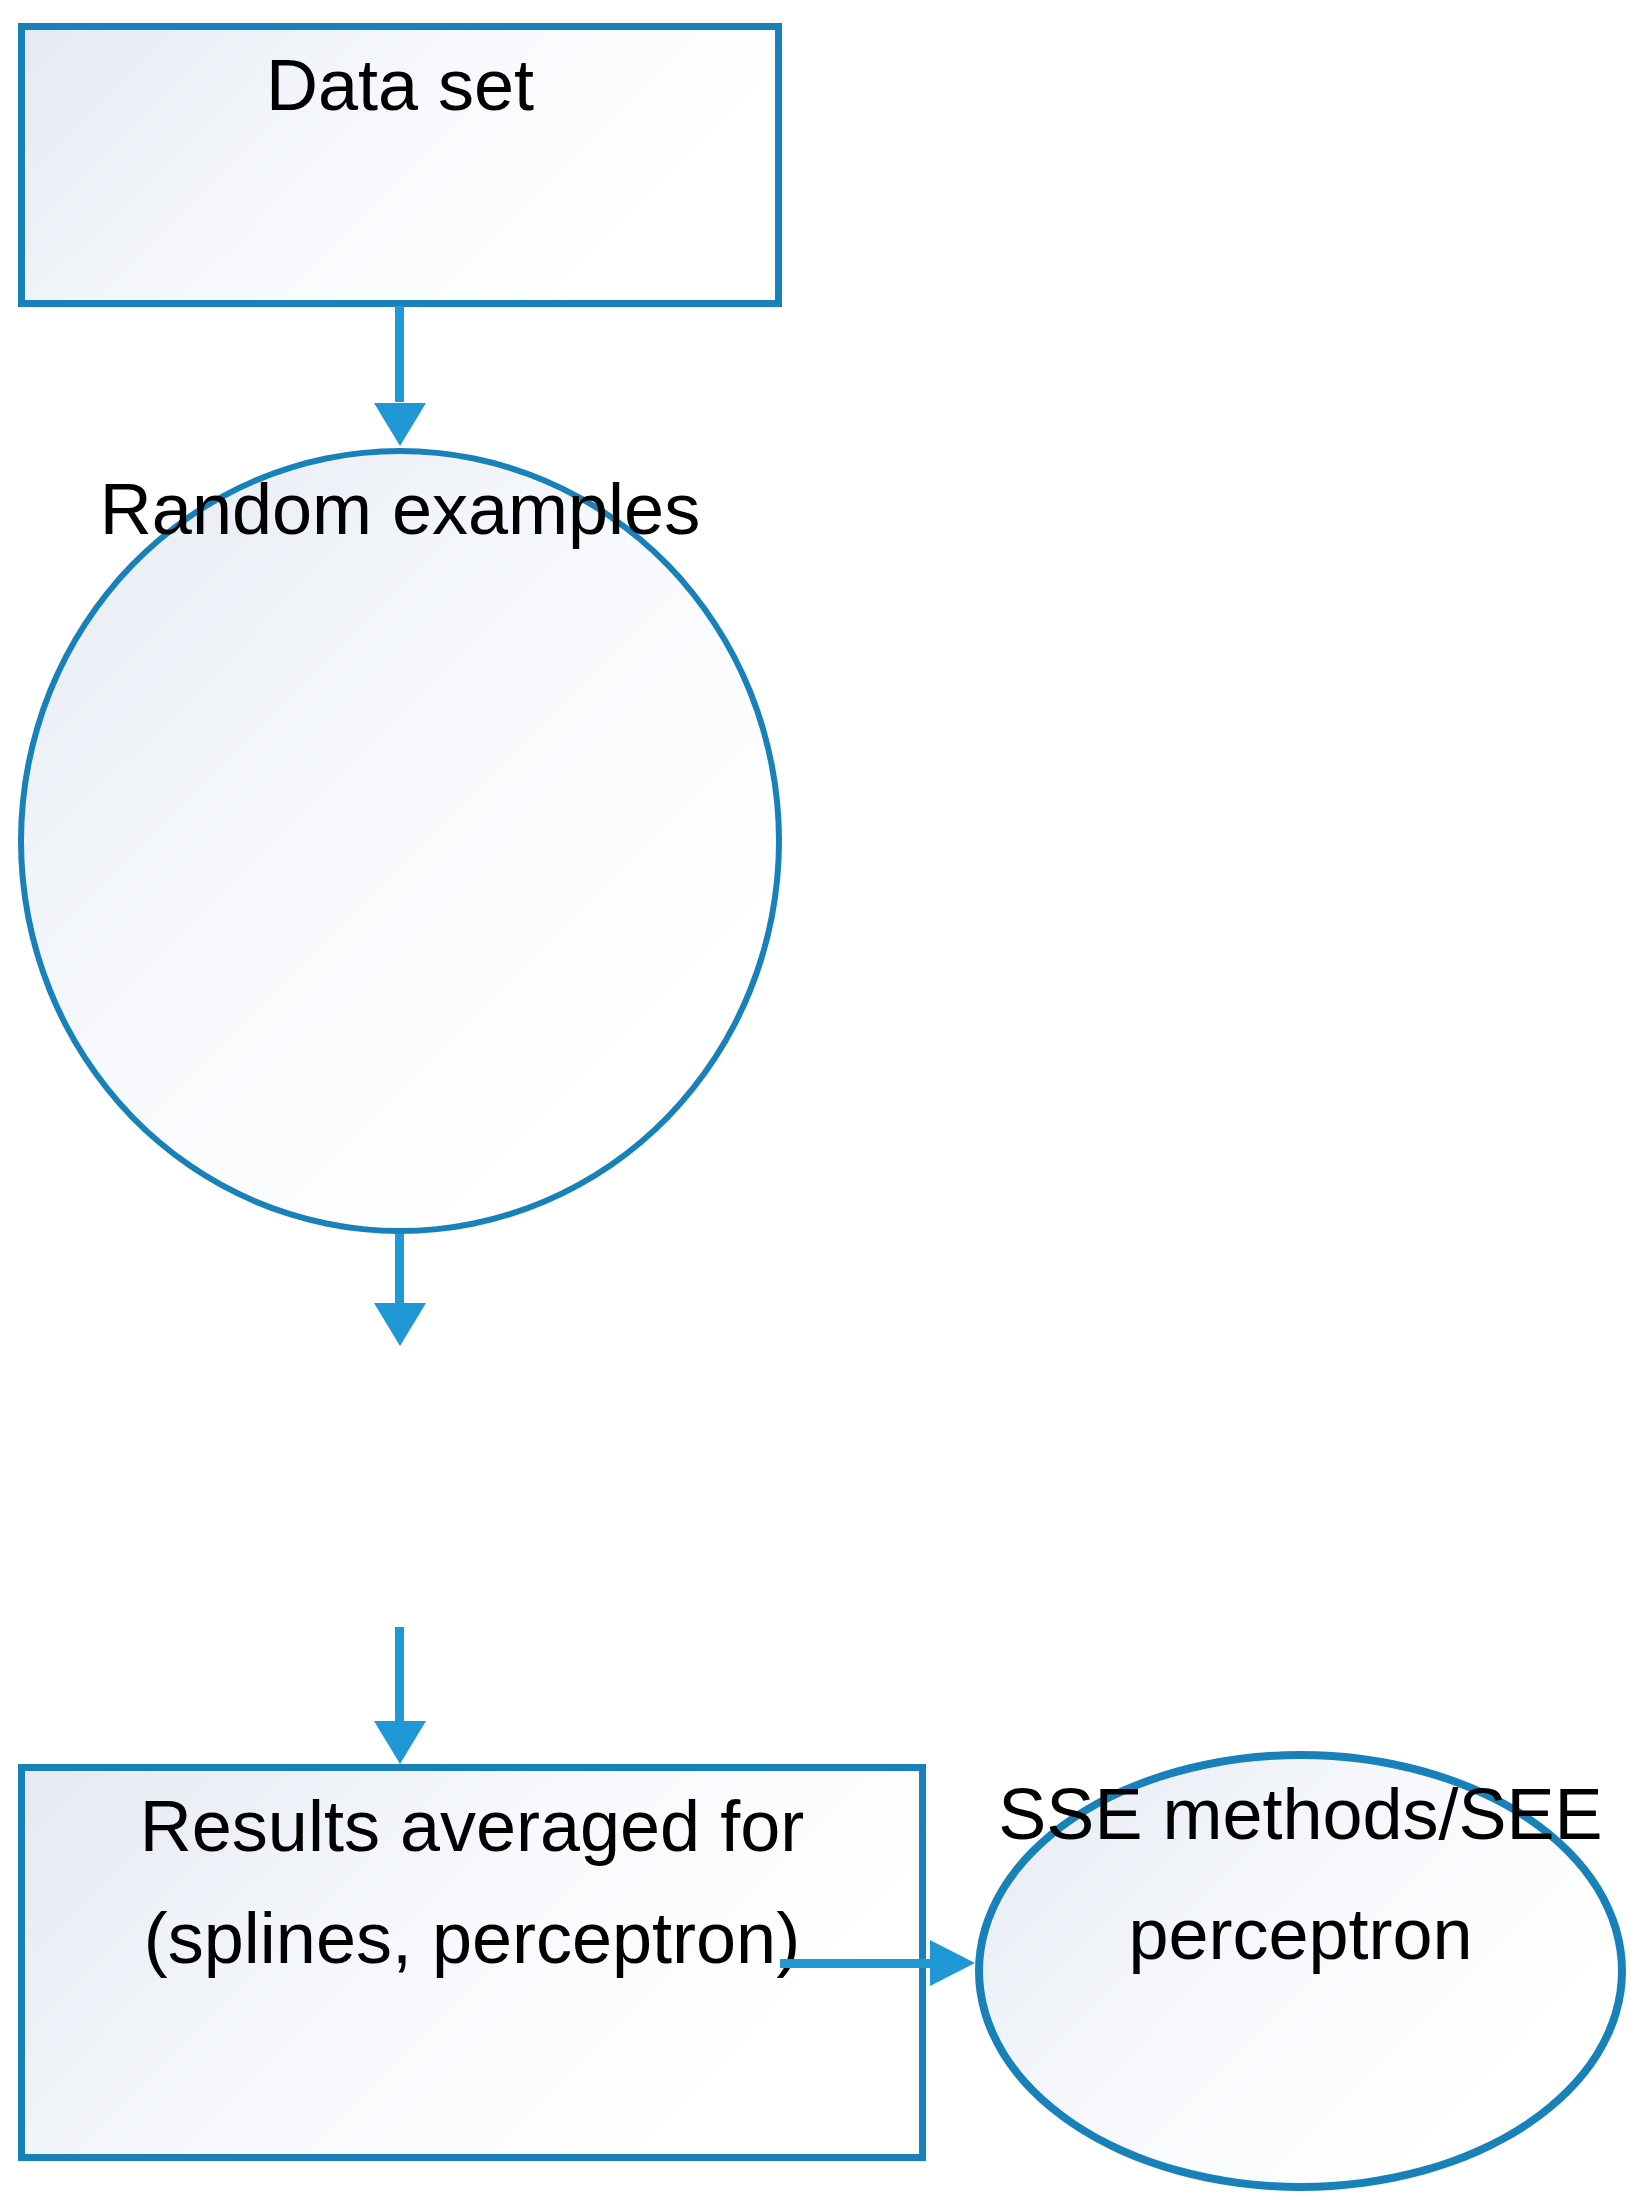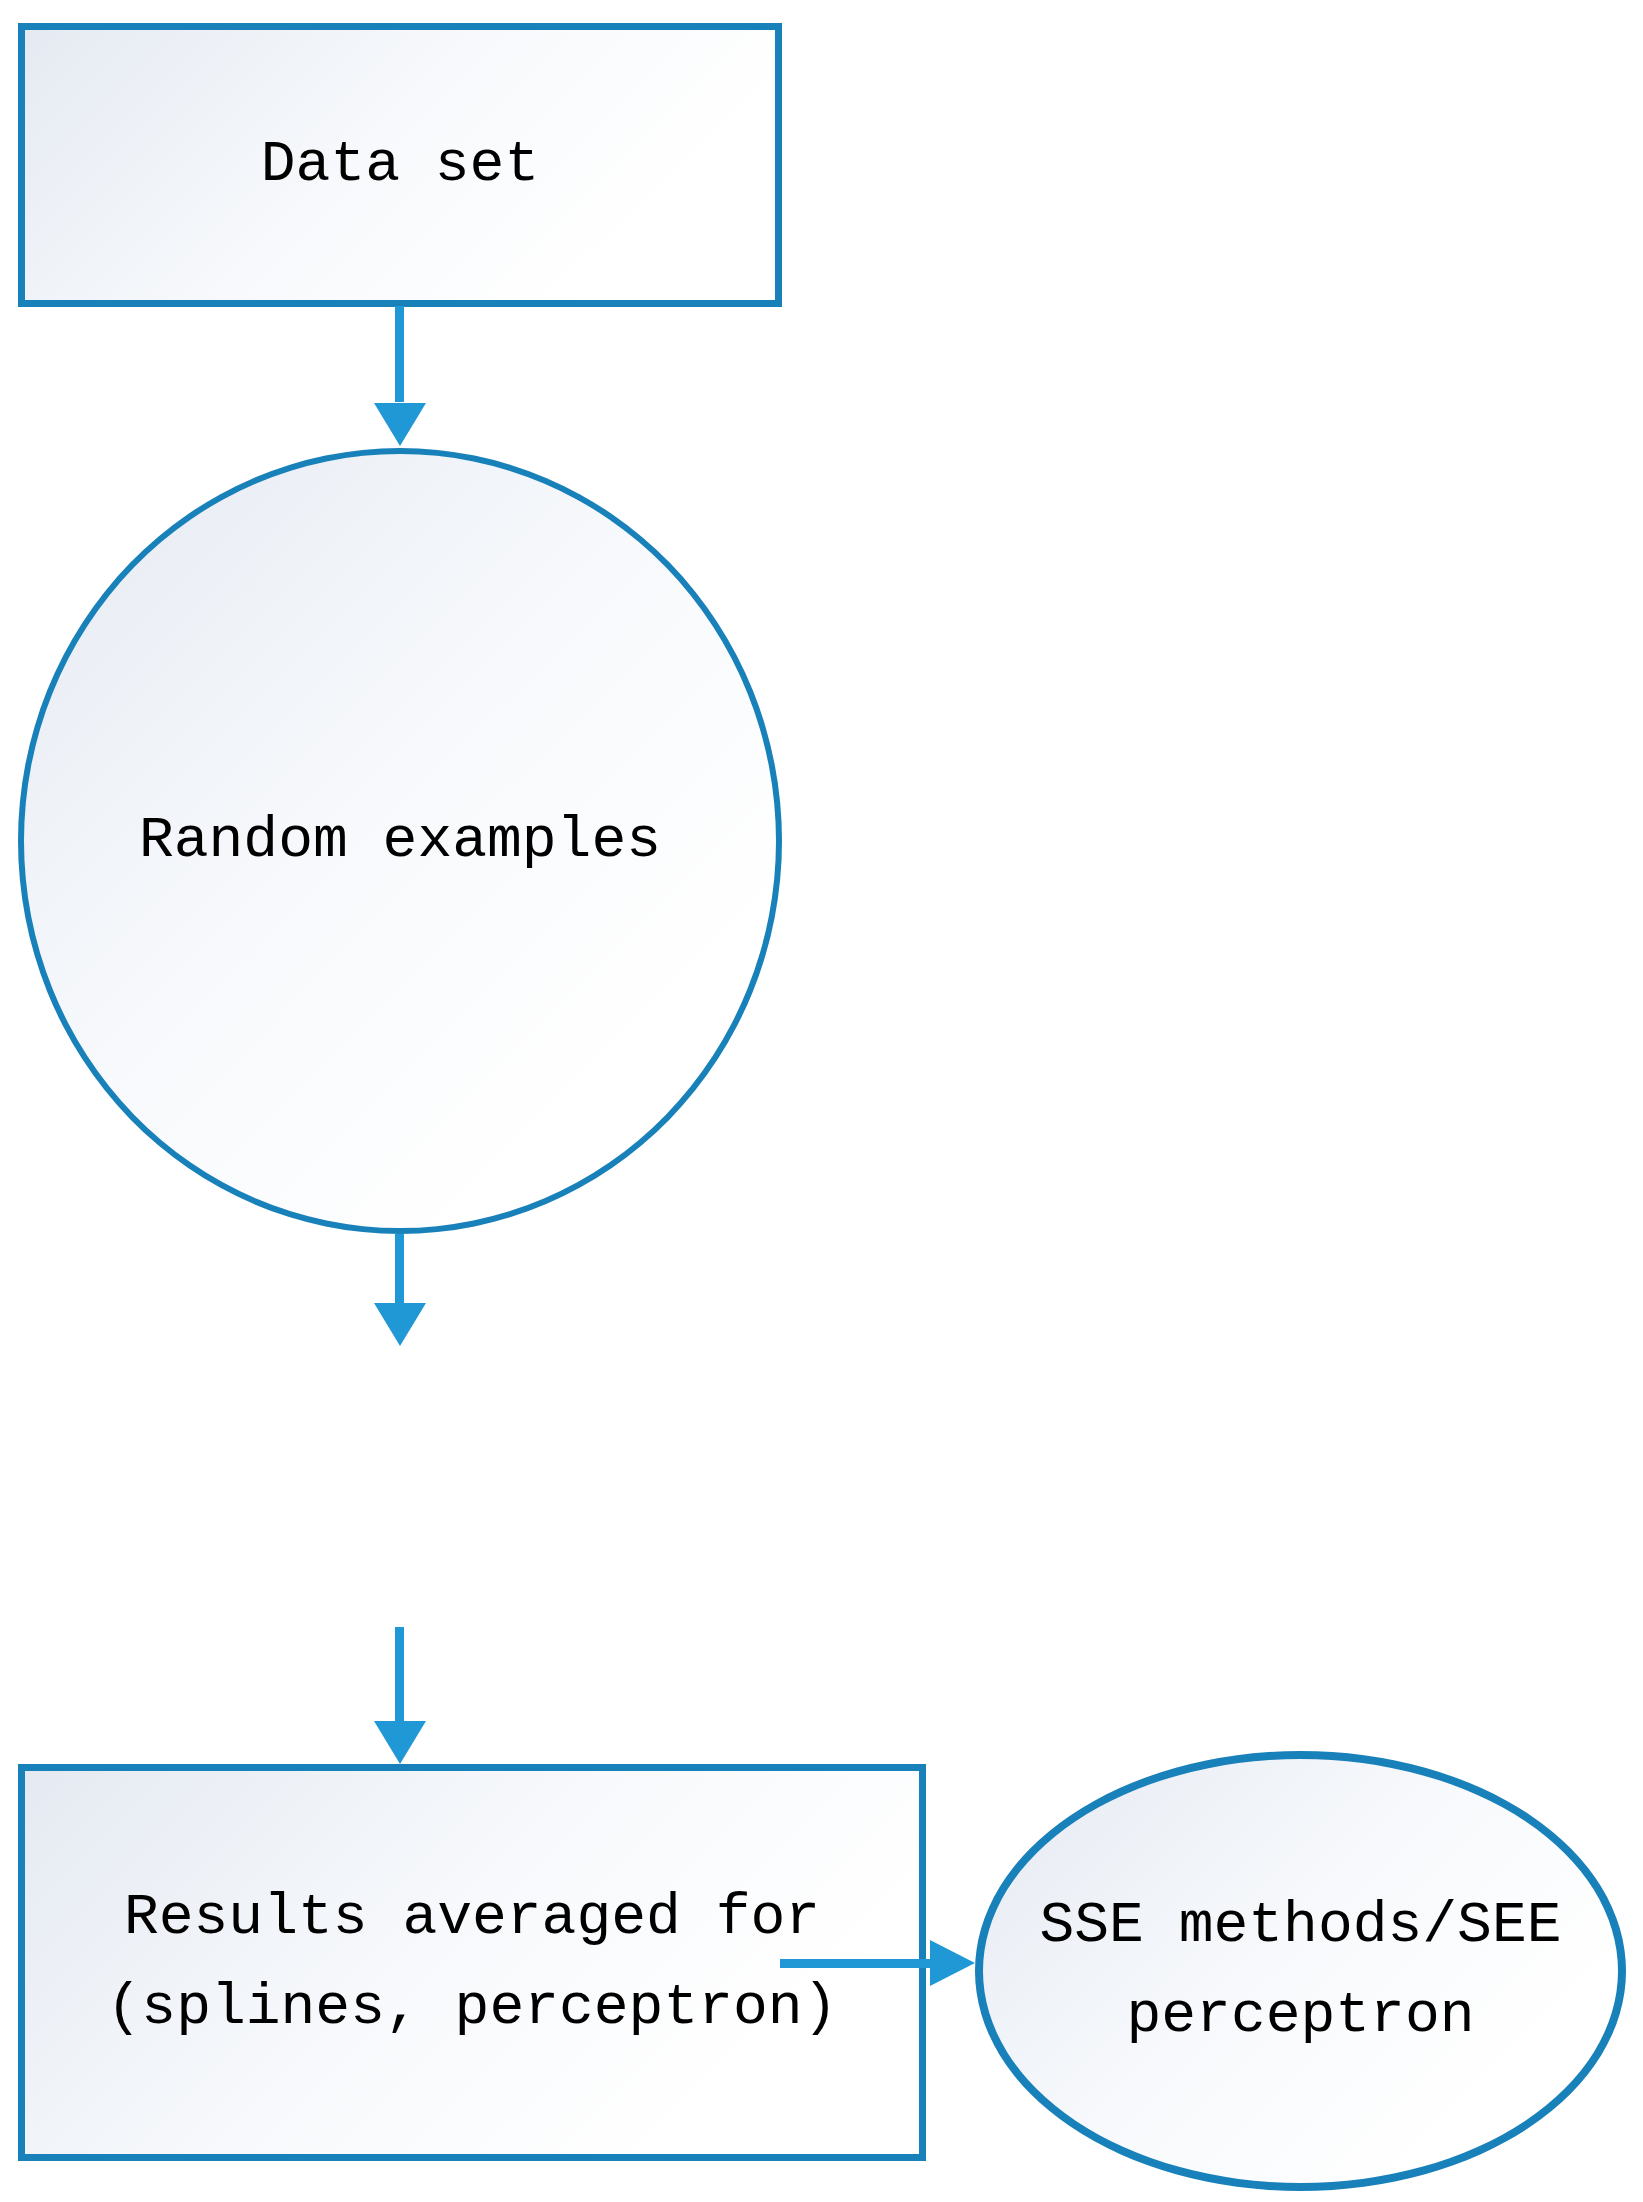--- a/index.html
+++ b/index.html
@@ -19,30 +19,29 @@
     font-family: "Liberation Sans", "DejaVu Sans", sans-serif;
     color: var(--text);
     overflow: hidden;
   }
   .node {
     position: absolute;
     box-sizing: border-box;
     display: flex;
     flex-direction: column;
     align-items: center;
-    justify-content: center;
+    justify-content: flex-start;
     text-align: center;
     background: linear-gradient(135deg, var(--fill-dark) 0%, var(--fill-mid) 45%, var(--fill-light) 80%);
-    font-size: 58px;
+    font-size: 72px;
     line-height: 1.55;
     color: var(--text);
-    font-family: Liberation Mono, monospace;
   }
   .rect   { border: 7.3px solid var(--shape-border); }
-  .round  { border-radius: 50%; }
+  .round  { border-radius: 50%; gap: 8px; }
   .node .line { display: block; white-space: nowrap; }
 
   
   #box-dataset      { left: 18px;   top: 23px;   width: 764px; height: 284px; }
   #circle-random    { left: 18px;   top: 448px;  width: 764px; height: 786px; border: 6.4px solid var(--shape-border); }
   #box-adding       { left: 18px;   top: 1346px; width: 764px; height: 282px; }
   #box-results      { left: 18px;   top: 1764px; width: 908px; height: 397px; }
   #ellipse-sse      { left: 975px; top: 1751px; width: 651px; height: 440px; border: 8.2px solid var(--shape-border); }
 
   

